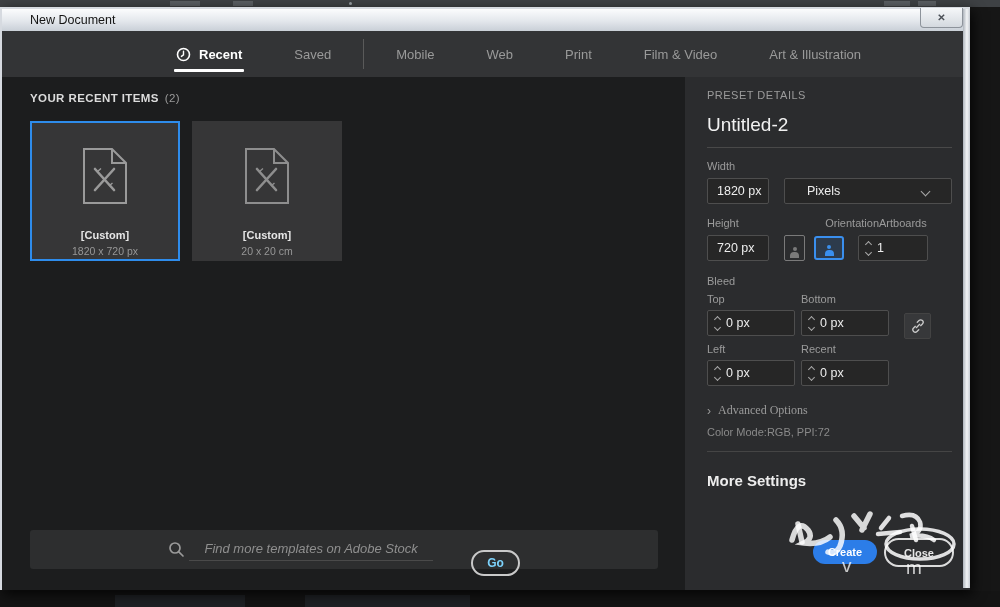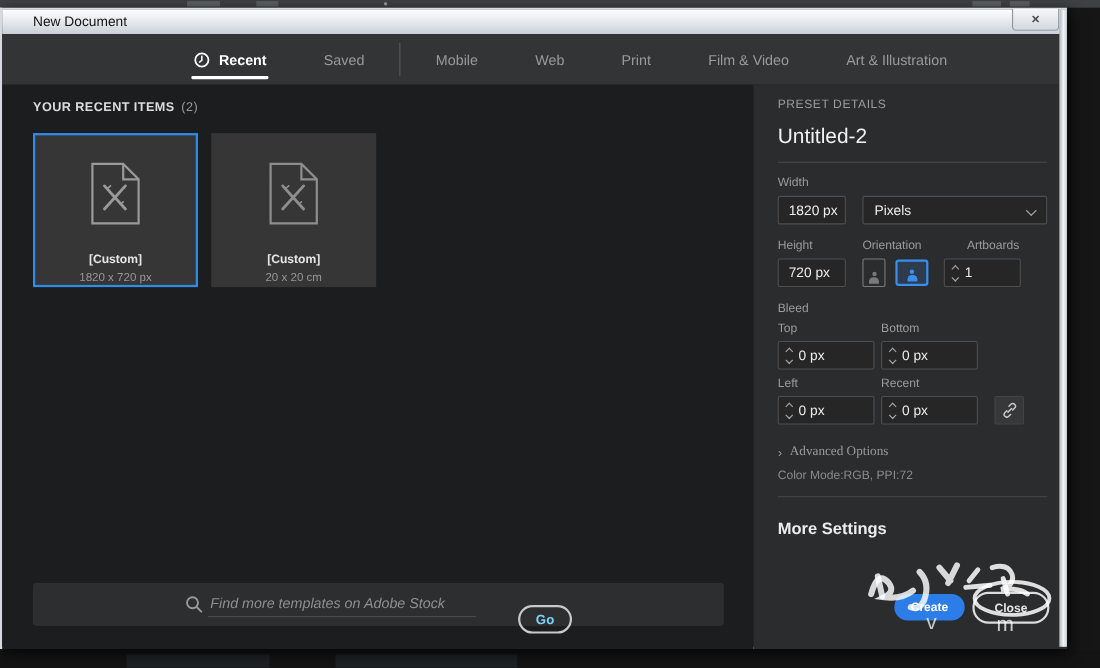--- a/index.html
+++ b/index.html
@@ -57,69 +57,69 @@
   .card .name { margin-top:20px; font-size:11px; font-weight:bold; color:#e6e6e6; }
   .card .size { margin-top:4px; font-size:10.5px; color:#979797; }
 
   
   .searchbar { position:absolute; left:28px; right:27px; bottom:21px; height:39px;
                background:#2d2e2f; border-radius:3px; display:flex; align-items:center;
                justify-content:center; }
   .search-input { width:244px; background:transparent; border:none;
       border-bottom:1px solid #4a4a4a; padding:2px 2px 4px 2px; font-style:italic;
       font-size:13px; color:#d946ef; outline:none; margin-left:4px;
-      font-family:"Liberation Sans", sans-serif; }
+      font-family:"Liberation Sans", sans-serif;text-align:center; }
   .search-input::placeholder { color:#8f8f8f; }
   .go-btn { margin-left:38px; border:2px solid #c9c9c9; border-radius:14px; color:#7dd3fc;
             font-size:12px; font-weight:bold; padding:4px 14px; background:transparent; cursor:pointer;margin-top:27px; }
 
   
   .panel-heading { font-size:11px; letter-spacing:.5px; color:#9b9b9b; }
   .preset-name { margin-top:13px; font-size:19px; color:#f1f1f1;
                  padding-bottom:11px; border-bottom:1px solid #494949; }
   .field-label { font-size:11px; color:#9b9b9b; }
   .mt12 { margin-top:12px; } .mt6 { margin-top:6px; } .mt14 { margin-top:14px; }
 
   .row { display:flex; align-items:center; }
   .tb-input { width:62px; height:26px; background:#262626; border:1px solid #4e4e4e;
       border-radius:2px; color:#ededed; font-size:12.5px; padding:0 0 0 9px; outline:none;
       font-family:"Liberation Sans", sans-serif; }
   .select { flex:1; height:26px; margin-left:15px; background:#262626; border:1px solid #4e4e4e;
-      border-radius:2px; display:flex; align-items:center; padding:0 10px; cursor:pointer; }
+      border-radius:2px; display:flex; align-items:center; padding:0 22px; cursor:pointer; }
   .select .sel-label { font-size:12.5px; color:#ededed; flex:1; }
 
   .chev { display:inline-block; width:7px; height:7px; border-left:1.6px solid #a8a8a8;
           border-top:1.6px solid #a8a8a8; }
   .chev.down { transform:rotate(225deg); }
   .chev.up { transform:rotate(45deg); }
   .chev.small { width:5px; height:5px; }
 
   .labels-3 { display:flex; margin-top:13px; }
-  .labels-3 .l1 { width:77px; } .labels-3 .l2 { width:95px; }
+  .labels-3 .l1 { width:77px; } .labels-3 .l2 { width:95px;text-align:right; }
 
   .orient-portrait { width:21px; height:26px; border:1.5px solid #7a7a7a; border-radius:2px;
       margin-left:15px; display:flex; align-items:flex-end; justify-content:center; cursor:pointer; }
   .orient-landscape { width:30px; height:24px; border:2px solid #3a8fee; border-radius:3px;
       margin-left:9px; background:rgba(58,143,238,.16); display:flex; align-items:flex-end;
       justify-content:center; cursor:pointer; }
   .person { width:9px; height:11px; position:relative; margin-bottom:2px; }
   .person::before { content:""; position:absolute; left:2.5px; top:0; width:4px; height:4px;
       border-radius:50%; background:#7a7a7a; }
   .person::after { content:""; position:absolute; left:0; top:5px; width:9px; height:6px;
       border-radius:4px 4px 0 0; background:#7a7a7a; }
   .person.blue::before, .person.blue::after { background:#3a8fee; }
 
   .stepper-box { height:26px; background:#262626; border:1px solid #4e4e4e; border-radius:2px;
       display:flex; align-items:center; cursor:text; }
   .stepper { display:flex; flex-direction:column; align-items:center; gap:3px;
       padding:0 6px 0 7px; cursor:pointer; }
   .stepper-value { font-size:12.5px; color:#ededed; }
   .artboard-box { width:70px; margin-left:14px; }
 
-  .bleed-wrap { display:flex; align-items:flex-end; }
+  .bleed-wrap { display:flex; align-items:flex-start; }
   .bleed-grid { display:grid; grid-template-columns:88px 88px; column-gap:6px; row-gap:7px;
       margin-top:6px; }
   .bleed-field .field-label { display:block; margin-bottom:5px; }
   .link-btn { width:27px; height:26px; background:#37383a; border:1px solid #434343;
       border-radius:2px; margin-left:15px; margin-top:26px; display:flex; align-items:center;
       justify-content:center; cursor:pointer; }
 
   .advanced { margin-top:17px; display:flex; align-items:center; gap:7px; cursor:pointer; }
   .advanced .arrow { color:#9b9b9b; font-size:12px; }
   .advanced .adv-label { font-size:12px; color:#9b9b9b;font-family:Liberation Serif, serif; }

